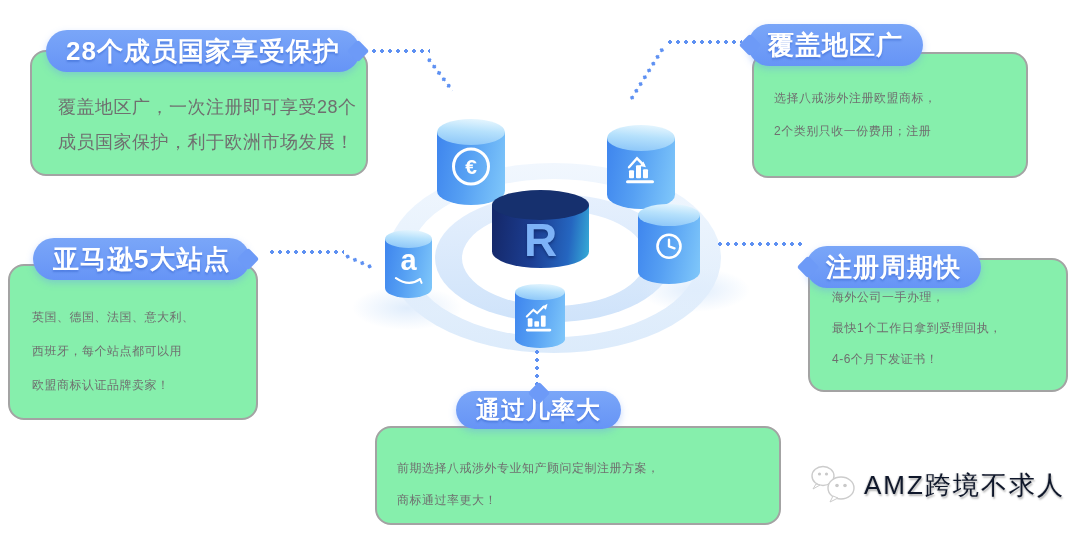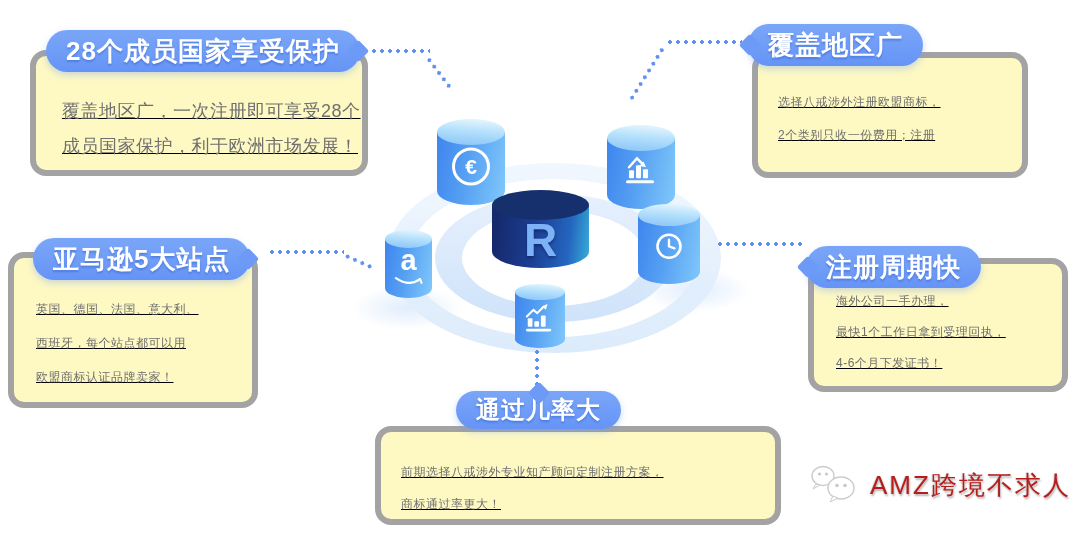--- a/index.html
+++ b/index.html
@@ -1,26 +1,26 @@
 <!DOCTYPE html>
 <html><head>
 <meta charset="utf-8">
 <style>
   html,body{margin:0;padding:0;background:#ffffff;}
   body{font-family:"Liberation Sans","DejaVu Sans",sans-serif;}
   #stage{position:relative;width:1080px;height:536px;background:#ffffff;overflow:hidden;}
 
   
-  .box{position:absolute;background:#fef9c3;border:6px solid #a3a3a3;border-radius:16px;box-sizing:border-box;z-index:10;text-decoration:underline;}
+  .box{position:absolute;background:#86efac;border:2px solid #a3a3a3;border-radius:16px;box-sizing:border-box;z-index:10;}
   .box p{margin:0;color:#6f6f6f;font-size:12px;letter-spacing:.5px;white-space:nowrap;}
   .box-tl{left:30px;top:50px;width:338px;height:126px;padding:38px 10px 0 26px;}
   .box-tl p{line-height:35px;font-size:18px;}
   .box-tr{left:752px;top:52px;width:276px;height:126px;padding:28px 8px 0 20px;}
   .box-tr p{line-height:33px;}
-  .box-ml{left:8px;top:252px;width:250px;height:156px;padding:34px 8px 0 22px;}
+  .box-ml{left:8px;top:264px;width:250px;height:156px;padding:34px 8px 0 22px;}
   .box-ml p{line-height:34px;}
   .box-mr{left:808px;top:258px;width:260px;height:134px;padding:22px 8px 0 22px;}
   .box-mr p{line-height:31px;}
   .box-b{left:348px;top:426px;width:406px;height:99px;padding:24px 8px 0 20px;margin-left:27px;}
   .box-b p{line-height:32px;}
 
   
   .badge{position:absolute;z-index:11;background:linear-gradient(180deg,#7aa6f8,#6694f6);color:#ffffff;
          font-weight:bold;font-size:26px;letter-spacing:1px;line-height:42px;height:42px;
          padding:0 20px;border-radius:22px;white-space:nowrap;
@@ -101,21 +101,21 @@
   .star:nth-child(11){transform:rotate(300deg) translateY(-32px);}
   .star:nth-child(12){transform:rotate(330deg) translateY(-32px);}
 
   
   .euro-circle{width:38px;height:38px;border:3px solid #fff;border-radius:50%;box-sizing:border-box;
       display:flex;align-items:center;justify-content:center;font-size:21px;font-weight:bold;color:#fff;}
   .amz-a{display:block;text-align:center;font-size:29px;font-weight:bold;color:#fff;line-height:25px;}
 
   
   .watermark{position:absolute;left:808px;top:462px;display:flex;align-items:center;z-index:20;}
-  .wm-text{color:#b91c1c;font-size:26px;letter-spacing:2px;margin-left:10px;
+  .wm-text{color:#0f172a;font-size:26px;letter-spacing:2px;margin-left:4px;
            text-shadow:1px 2px 2px #b5b5b5, -1px 0 1px #d8d8d8;}
 </style>
 </head>
 <body>
 
 <div id="stage">
 
   <div class="halo halo-1"></div>
   <div class="halo halo-2"></div>
   <div class="halo halo-3"></div>

